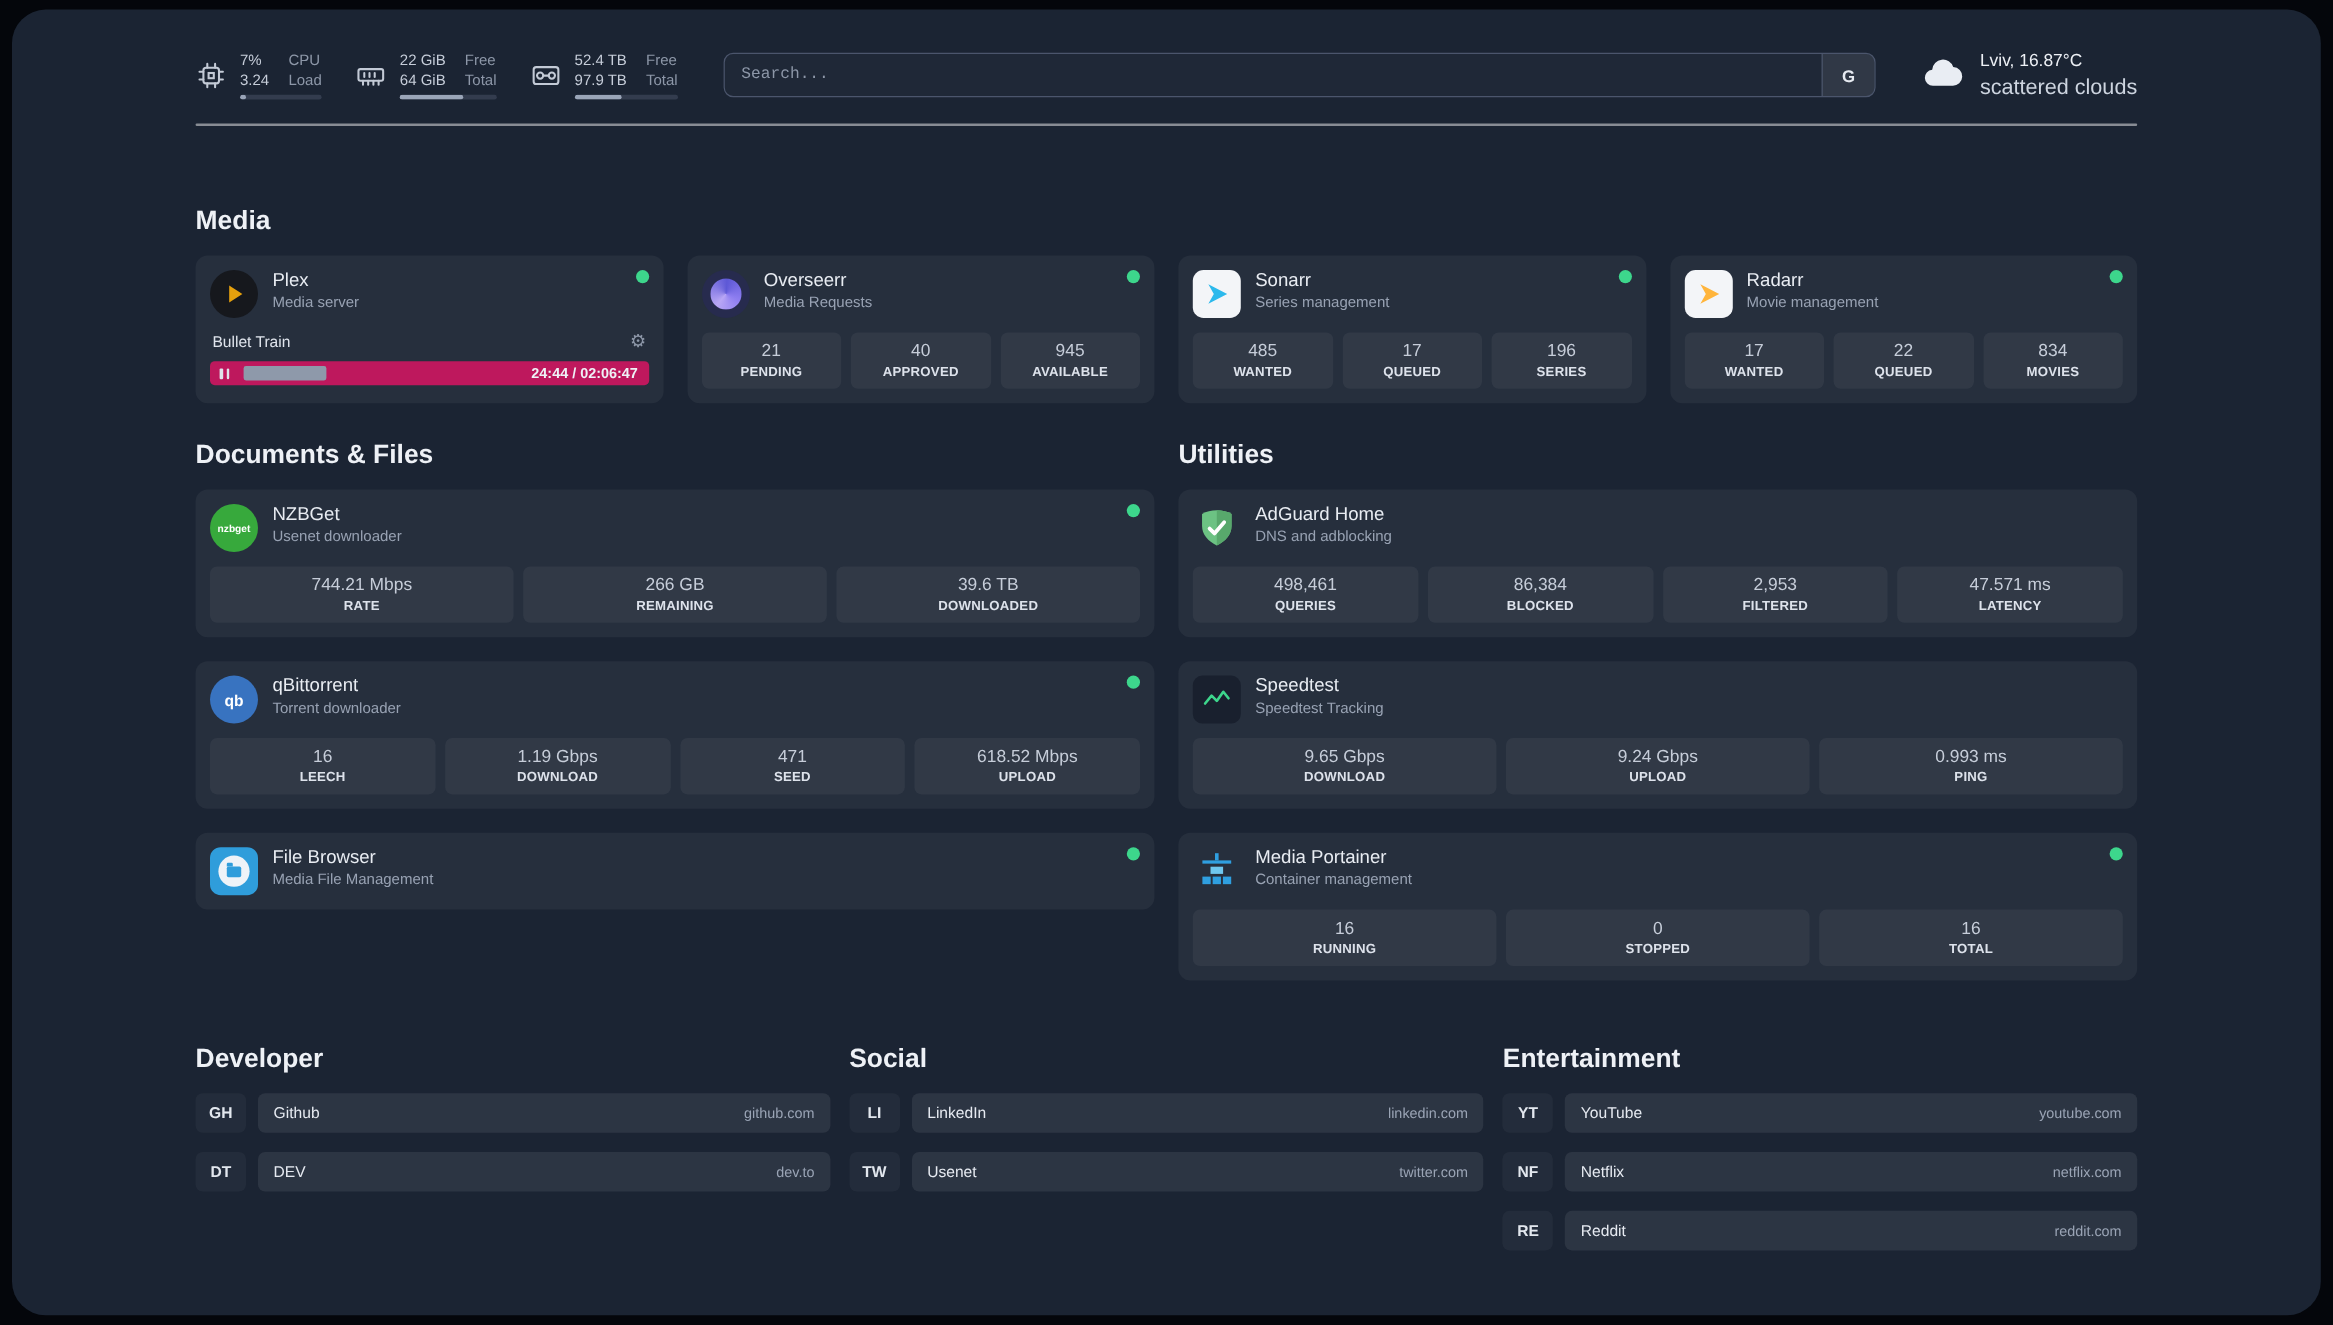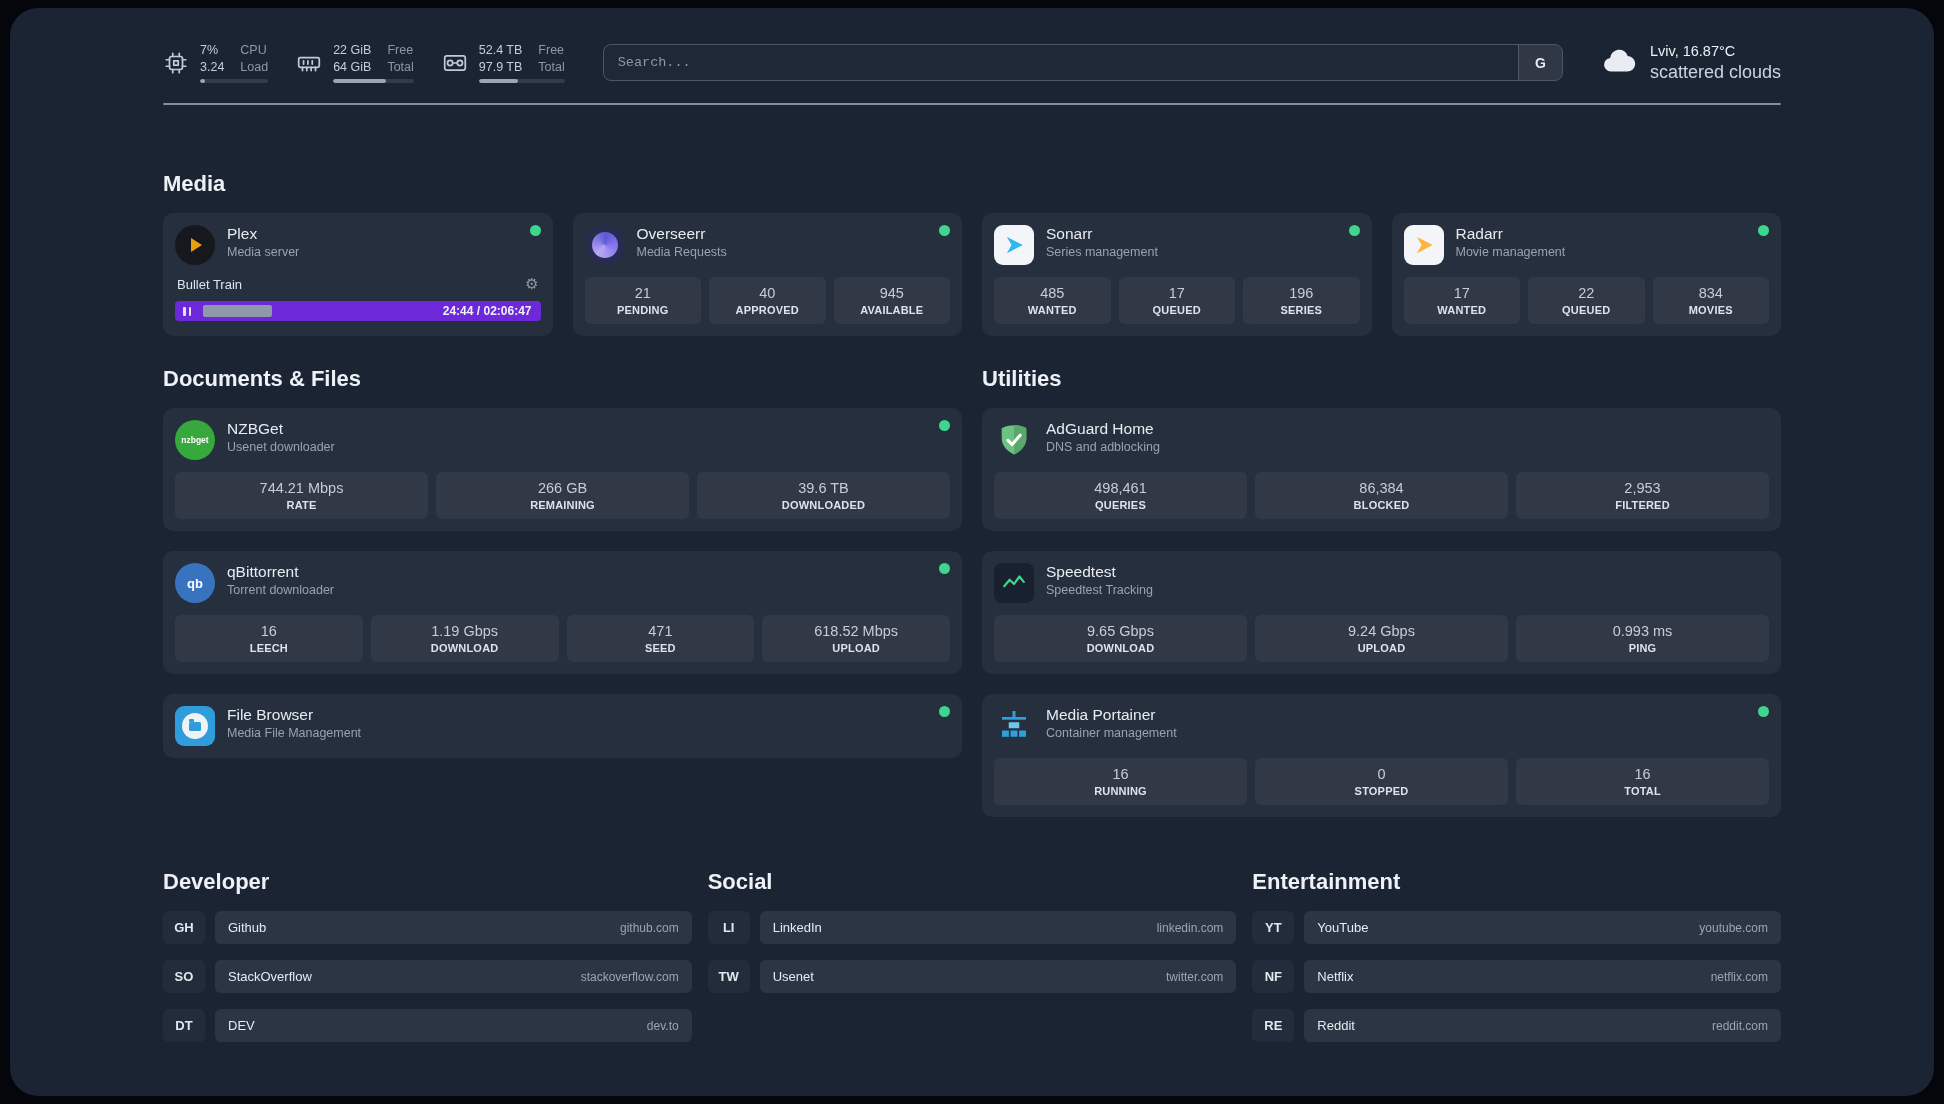--- a/index.html
+++ b/index.html
@@ -46,21 +46,21 @@
 
   .stats { display:flex; gap:8px; margin-top:12px; }
   .stat { flex:1; background:rgba(255,255,255,0.05); border-radius:6px; text-align:center; padding:8px 4px; cursor:default; }
   .stat-v { font-size:14.5px; color:#c6cdd9; }
   .stat-l { font-size:11px; font-weight:700; color:#dde2eb; margin-top:3px; letter-spacing:.2px; }
 
   
   .player { margin-top:10px; }
   .player-top { display:flex; justify-content:space-between; align-items:center; font-size:13px; color:#dfe4ec; padding:0 2px; }
   .gear { color:#8d97a8; font-size:15px; cursor:pointer; }
-  .player-bar { margin-top:8px; position:relative; height:20px; background:#6d28d9; border-radius:4px; display:flex; align-items:center; }
+  .player-bar { margin-top:8px; position:relative; height:20px; background:#be185d; border-radius:4px; display:flex; align-items:center; }
   .pause { display:flex; gap:3px; align-items:center; background:transparent; border:0; margin-left:8px; z-index:2; cursor:pointer; padding:0; }
   .pbar { width:2.5px; height:9px; background:#dfe4ec; border-radius:1px; display:block; }
   .pfill { position:absolute; left:28px; top:4px; bottom:4px; background:#8e99aa; border-radius:2px; }
   .ptime { position:absolute; right:9px; font-size:12px; font-weight:600; color:#eef1f6; }
 
   
   .cols { display:flex; gap:20px; margin-top:30px; }
   .col { flex:1; }
   .col .section-title { margin-bottom:16px; }
   .col .card { margin-bottom:20px; }
@@ -417,20 +417,24 @@
               <div class="stat-l">QUERIES</div>
             </div>
             <div class="stat">
               <div class="stat-v">86,384</div>
               <div class="stat-l">BLOCKED</div>
             </div>
             <div class="stat">
               <div class="stat-v">2,953</div>
               <div class="stat-l">FILTERED</div>
             </div>
+            <div class="stat">
+              <div class="stat-v">47.571 ms</div>
+              <div class="stat-l">LATENCY</div>
+            </div>
           </div>
         </div>
 
         <div class="card">
           <div class="card-head">
             <div class="app-icon speedtest-tile">
               <svg width="26" height="26" viewBox="0 0 24 24">
                   <polyline points="3,15 8,9 12,13 17,6 21,11" stroke="#3dd68c" stroke-width="2" fill="none" stroke-linejoin="round" stroke-linecap="round"></polyline>
                 </svg>
             </div>
@@ -498,27 +502,20 @@
       <div class="bm-group">
         <div class="section-title">Developer</div>
         <div class="bm-item">
           <span class="bm-abbr">GH</span>
           <span class="bm-body">
               <span class="bm-name">Github</span>
               <span class="bm-domain">github.com</span>
             </span>
         </div>
         <div class="bm-item">
-          <span class="bm-abbr">SO</span>
-          <span class="bm-body">
-              <span class="bm-name">StackOverflow</span>
-              <span class="bm-domain">stackoverflow.com</span>
-            </span>
-        </div>
-        <div class="bm-item">
           <span class="bm-abbr">DT</span>
           <span class="bm-body">
               <span class="bm-name">DEV</span>
               <span class="bm-domain">dev.to</span>
             </span>
         </div>
       </div>
 
       <div class="bm-group">
         <div class="section-title">Social</div>

